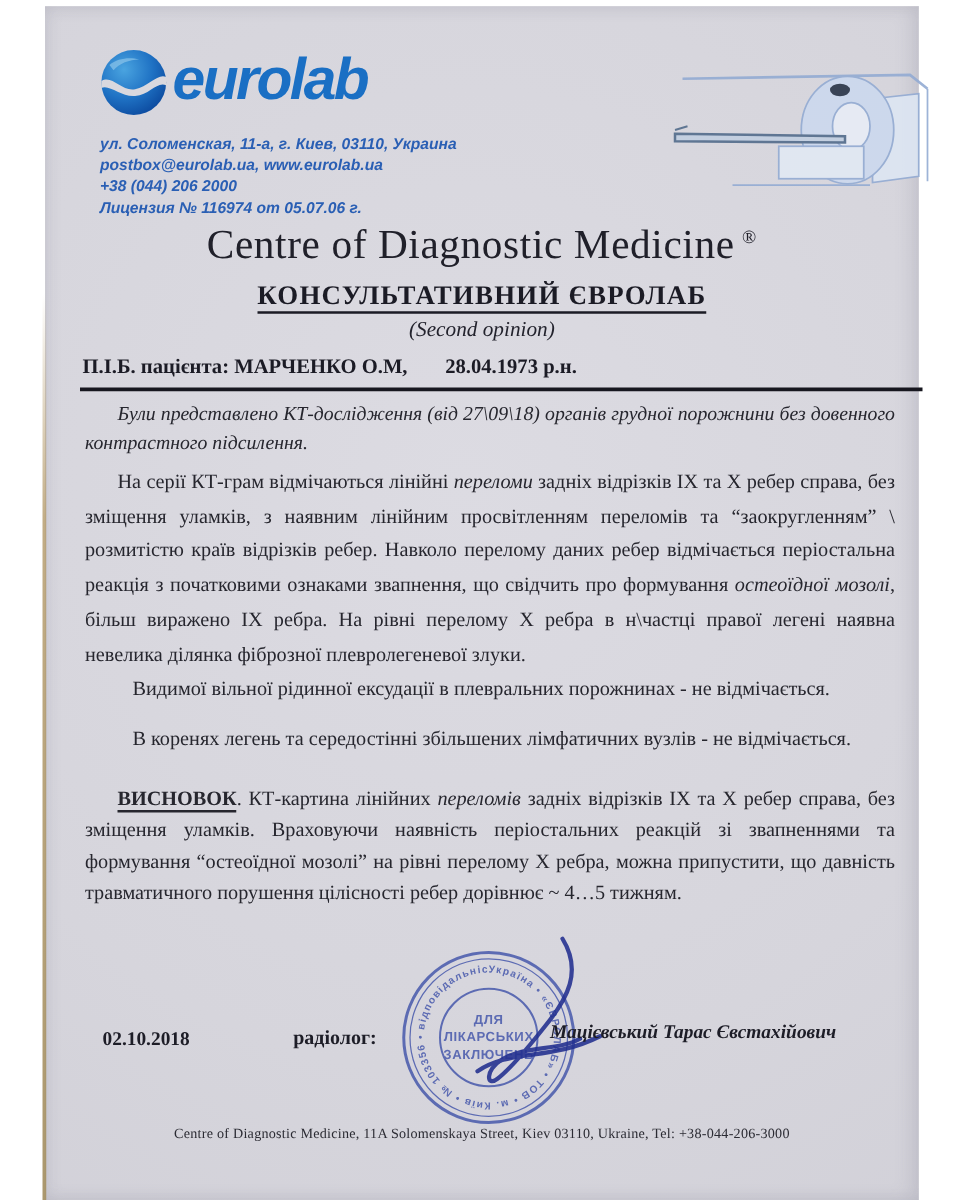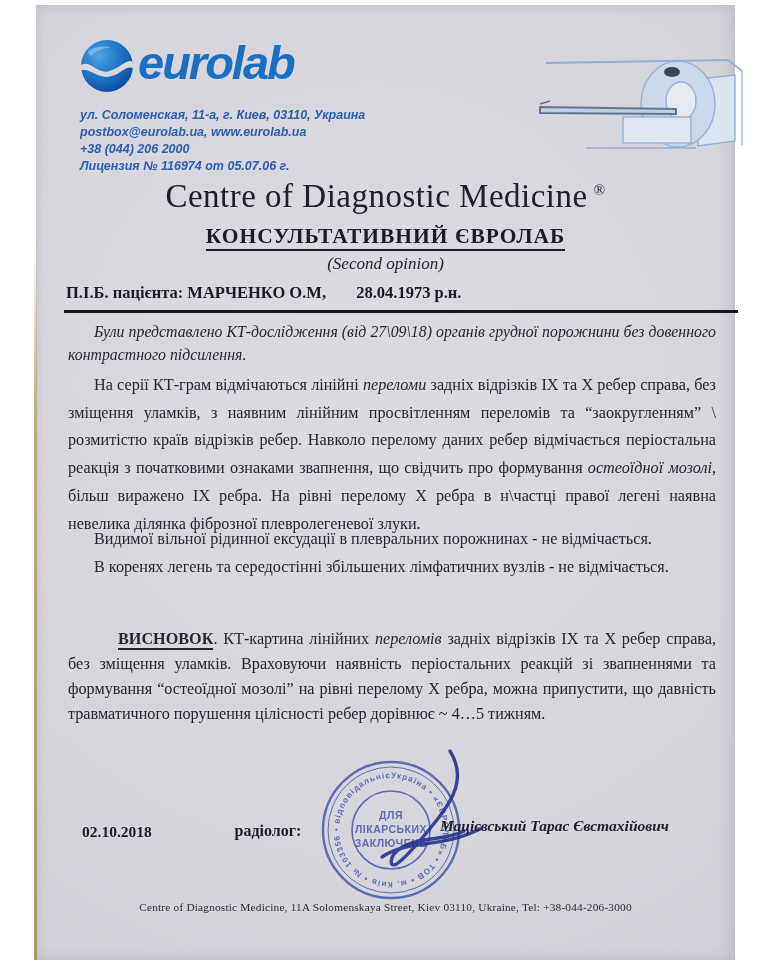--- a/index.html
+++ b/index.html
@@ -48,25 +48,25 @@
   
   .patient{position:absolute;left:30px;top:278px;font-size:16.5px;font-weight:bold;color:#1b1b25;}
   .patient .p-name{}
   .patient .p-birth{margin-left:26px;}
   .rule{position:absolute;left:28px;top:305px;width:674px;height:2.5px;background:#17171f;}
   
   .btxt{position:absolute;left:32px;width:648px;color:#26262e;}
   .p1{top:316px;font-style:italic;font-size:15.8px;line-height:22.5px;text-indent:26px;text-align:justify;}
   .p2{top:367px;font-size:16.2px;line-height:27.7px;text-indent:26px;text-align:justify;}
   .findings{top:520px;font-size:16.2px;}
-  .findings p{margin:0;line-height:28.3px;text-indent:26px;}
+  .findings p{margin:12px;line-height:28.3px;text-indent:26px;}
   .conclusion{top:622px;font-size:16.2px;line-height:25px;text-indent:26px;text-align:justify;}
   .bi{font-weight:normal;font-style:italic;}
   .it{font-style:italic;}
-  .bu{font-weight:bold;border-bottom:2px solid #26262e;margin-left:24px;}
+  .bu{font-weight:bold;border-bottom:2px solid #26262e;}
   
   .date{position:absolute;left:46px;top:818px;font-size:15.5px;font-weight:bold;color:#1d1d27;}
   .role{position:absolute;left:168px;top:813px;width:128px;text-align:center;
         font-size:16px;font-weight:bold;line-height:25.5px;color:#1d1d27;}
   .stamp{position:absolute;left:282px;top:752px;opacity:.82;}
   .sig{position:absolute;left:330px;top:738px;}
   .doctor{position:absolute;left:404px;top:812px;font-size:15.5px;font-weight:bold;font-style:italic;color:#1d1d27;}
   .footer{position:absolute;left:0;top:896px;width:100%;text-align:center;
           font-size:11.3px;color:#2b2b33;letter-spacing:.2px;}
 </style>

